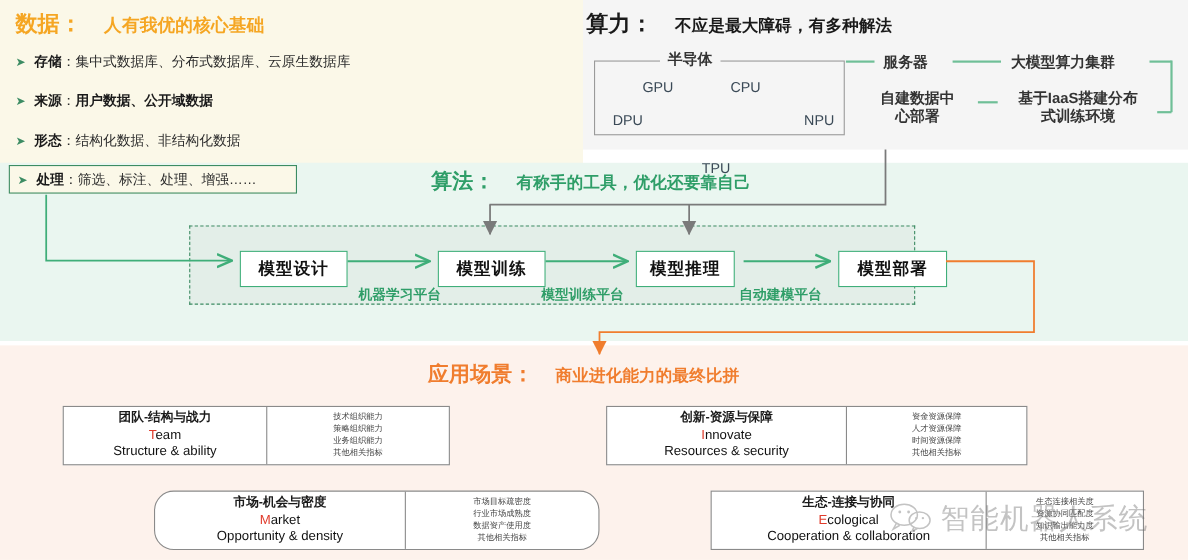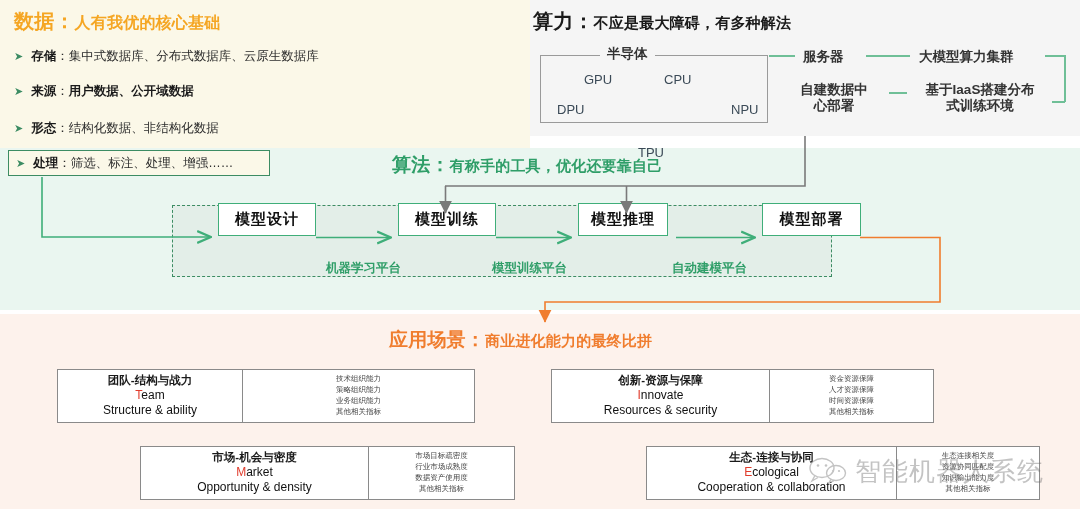--- a/index.html
+++ b/index.html
@@ -23,21 +23,21 @@
   
   .algo-dash{
     position:absolute;left:172px;top:205px;width:660px;height:72px;
     border:1.5px dashed #3c8c63;background:rgba(220,232,226,.55);
     box-sizing:border-box;
   }
 
   
   .hdr{font-weight:bold;letter-spacing:.2px;}
   .hdr .big{font-size:20px;}
-  .hdr .sm{font-size:16px;}
+  .hdr .sm{font-size:16px;margin-left:20px;}
 
   #data-title{position:absolute;left:14px;top:8px;color:#f5a623;}
   #data-title .big{font-size:20px;}
   #data-title .sm{font-size:16px;color:#f5a623;}
 
   .bullet-row{position:absolute;left:14px;font-size:12.5px;color:#2b2b2b;white-space:nowrap;}
   .bullet-row .arrow{color:#3c8c63;font-size:11px;margin-right:8px;}
   .bullet-row b{color:#1a1a1a;}
 
   #data-proc-box{
@@ -68,21 +68,21 @@
   .gline{position:absolute;background:#6fbf97;}
   .gline-h{height:1.5px;}
   .gline-v{width:1.5px;}
 
   
   #algo-title{position:absolute;left:392px;top:152px;color:#2f9e68;}
   #algo-title .big{font-size:19px;font-weight:bold;}
   #algo-title .sm{font-size:15px;font-weight:bold;}
 
   .node{
-    position:absolute;top:203px;height:33px;
+    position:absolute;top:228px;height:33px;
     border:1.6px solid #3fae79;background:#ffffff;
     box-sizing:border-box;
     display:flex;align-items:center;justify-content:center;
     font-size:15px;font-weight:bold;color:#111;
     letter-spacing:1px;
   }
   #node-design{left:218px;width:98px;}
   #node-train{left:398px;width:98px;}
   #node-infer{left:578px;width:90px;}
   #node-deploy{left:762px;width:99px;}
@@ -107,23 +107,23 @@
   }
   .card .right{
     flex:1 1 auto;display:flex;flex-direction:column;align-items:center;justify-content:center;
   }
   .cn-head{font-size:11.5px;font-weight:bold;color:#1a1a1a;line-height:1.25;}
   .en-key{font-size:12px;color:#111;line-height:1.35;}
   .en-key .hl{color:#e03b2b;}
   .en-sub{font-size:12px;color:#111;line-height:1.3;}
   .ind{font-size:7.5px;color:#444;line-height:1.45;text-align:center;white-space:nowrap;}
 
-  #card-team{left:57px;top:369px;width:418px;}
+  #card-team{left:57px;top:369px;width:352px;}
   #card-team .left{width:185px;}
-  #card-market{left:140px;top:446px;width:375px;}
+  #card-market{left:140px;top:446px;width:405px;border-radius:18px;}
   #card-market .left{width:228px;}
   #card-innov{left:551px;top:369px;width:383px;}
   #card-innov .left{width:218px;}
   #card-eco{left:646px;top:446px;width:394px;}
   #card-eco .left{width:250px;}
 
   
   #watermark{
     position:absolute;left:808px;top:450px;width:260px;height:42px;
     display:flex;align-items:center;gap:7px;

